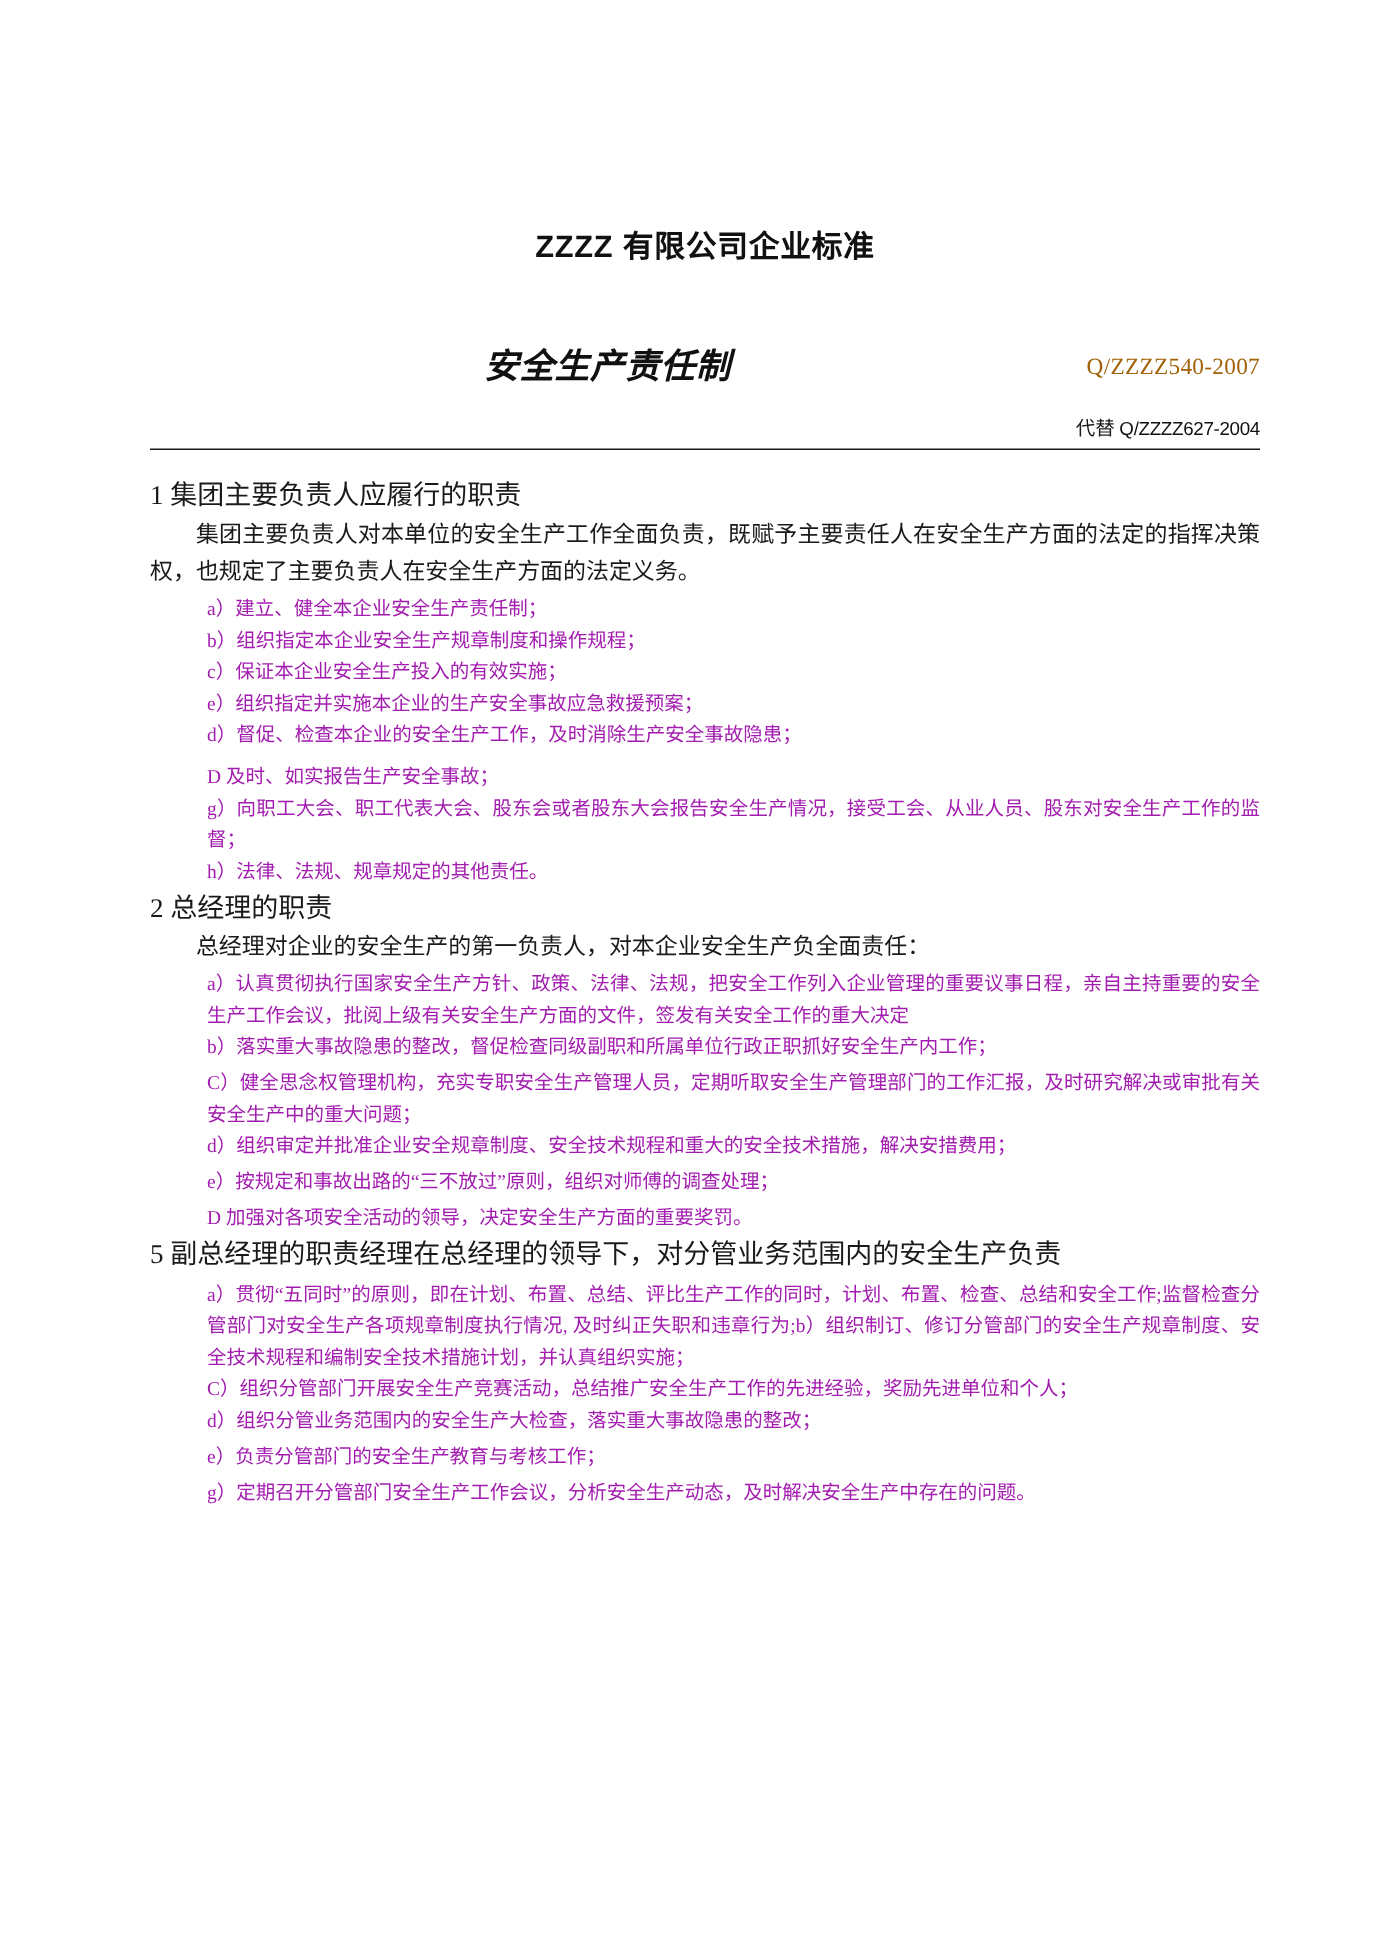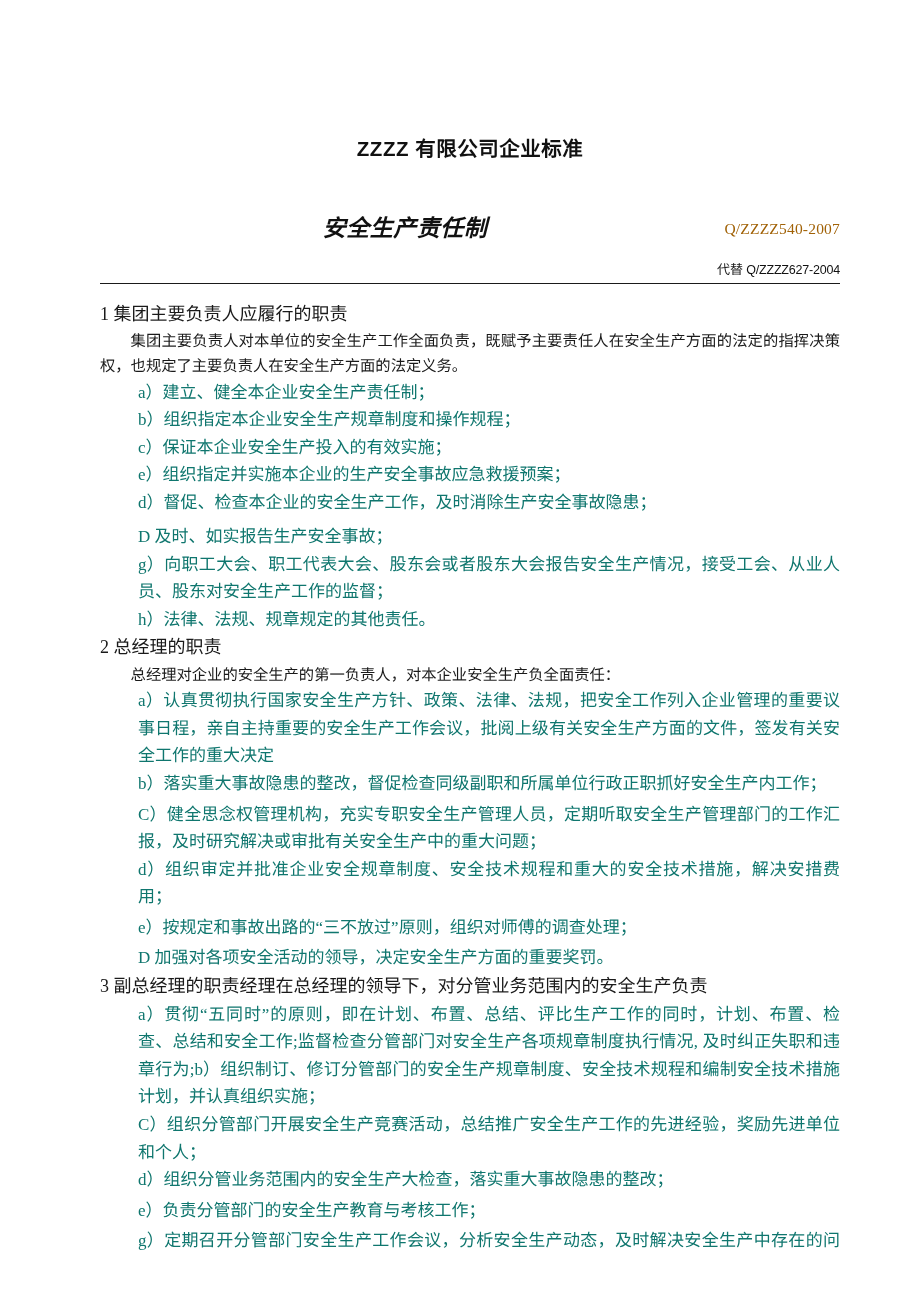--- a/index.html
+++ b/index.html
@@ -9,21 +9,21 @@
     background: #ffffff;
   }
   body {
     font-family: "Liberation Serif", "DejaVu Serif", serif;
     color: #1a1a1a;
   }
   .page {
     position: relative;
     width: 920px;
     height: 1252px;
-    margin: 0 auto;
+    margin: 16px auto;
     background: #ffffff;
     overflow: hidden;
     box-sizing: border-box;
   }
 
   
   .doc-header {
     position: absolute;
     left: 100px;
     top: 0;
@@ -123,23 +123,23 @@
     font-size: 15.3px;
     line-height: 1.62;
     color: #1a1a1a;
   }
   .list-item {
     margin: 0;
     padding: 0 0 0 38px;
     text-indent: 0;
     text-align: justify;
     text-justify: inter-ideograph;
-    font-size: 17px;
-    line-height: 1.62;
-    color: #0f766e;
+    font-size: 13px;
+    line-height: 1.62;
+    color: #a21caf;
   }
   .gap-sm { height: 7px; }
   .gap-xs { height: 3px; }
 </style>
 </head>
 <body>
 
 <div class="page">
 
   <div class="doc-header">
@@ -178,21 +178,21 @@
     <p class="list-item">a）认真贯彻执行国家安全生产方针、政策、法律、法规，把安全工作列入企业管理的重要议事日程，亲自主持重要的安全生产工作会议，批阅上级有关安全生产方面的文件，签发有关安全工作的重大决定</p>
     <p class="list-item">b）落实重大事故隐患的整改，督促检查同级副职和所属单位行政正职抓好安全生产内工作；</p>
     <div class="gap-xs"></div>
     <p class="list-item">C）健全思念权管理机构，充实专职安全生产管理人员，定期听取安全生产管理部门的工作汇报，及时研究解决或审批有关安全生产中的重大问题；</p>
     <p class="list-item">d）组织审定并批准企业安全规章制度、安全技术规程和重大的安全技术措施，解决安措费用；</p>
     <div class="gap-xs"></div>
     <p class="list-item">e）按规定和事故出路的“三不放过”原则，组织对师傅的调查处理；</p>
     <div class="gap-xs"></div>
     <p class="list-item">D 加强对各项安全活动的领导，决定安全生产方面的重要奖罚。</p>
 
-    <p class="section-heading">3 副总经理的职责经理在总经理的领导下，对分管业务范围内的安全生产负责</p>
+    <p class="section-heading">5 副总经理的职责经理在总经理的领导下，对分管业务范围内的安全生产负责</p>
     <p class="list-item">a）贯彻“五同时”的原则，即在计划、布置、总结、评比生产工作的同时，计划、布置、检查、总结和安全工作;监督检查分管部门对安全生产各项规章制度执行情况, 及时纠正失职和违章行为;b）组织制订、修订分管部门的安全生产规章制度、安全技术规程和编制安全技术措施计划，并认真组织实施；</p>
     <p class="list-item">C）组织分管部门开展安全生产竞赛活动，总结推广安全生产工作的先进经验，奖励先进单位和个人；</p>
     <p class="list-item">d）组织分管业务范围内的安全生产大检查，落实重大事故隐患的整改；</p>
     <div class="gap-xs"></div>
     <p class="list-item">e）负责分管部门的安全生产教育与考核工作；</p>
     <div class="gap-xs"></div>
     <p class="list-item">g）定期召开分管部门安全生产工作会议，分析安全生产动态，及时解决安全生产中存在的问题。</p>
 
   </div>
 </div>

